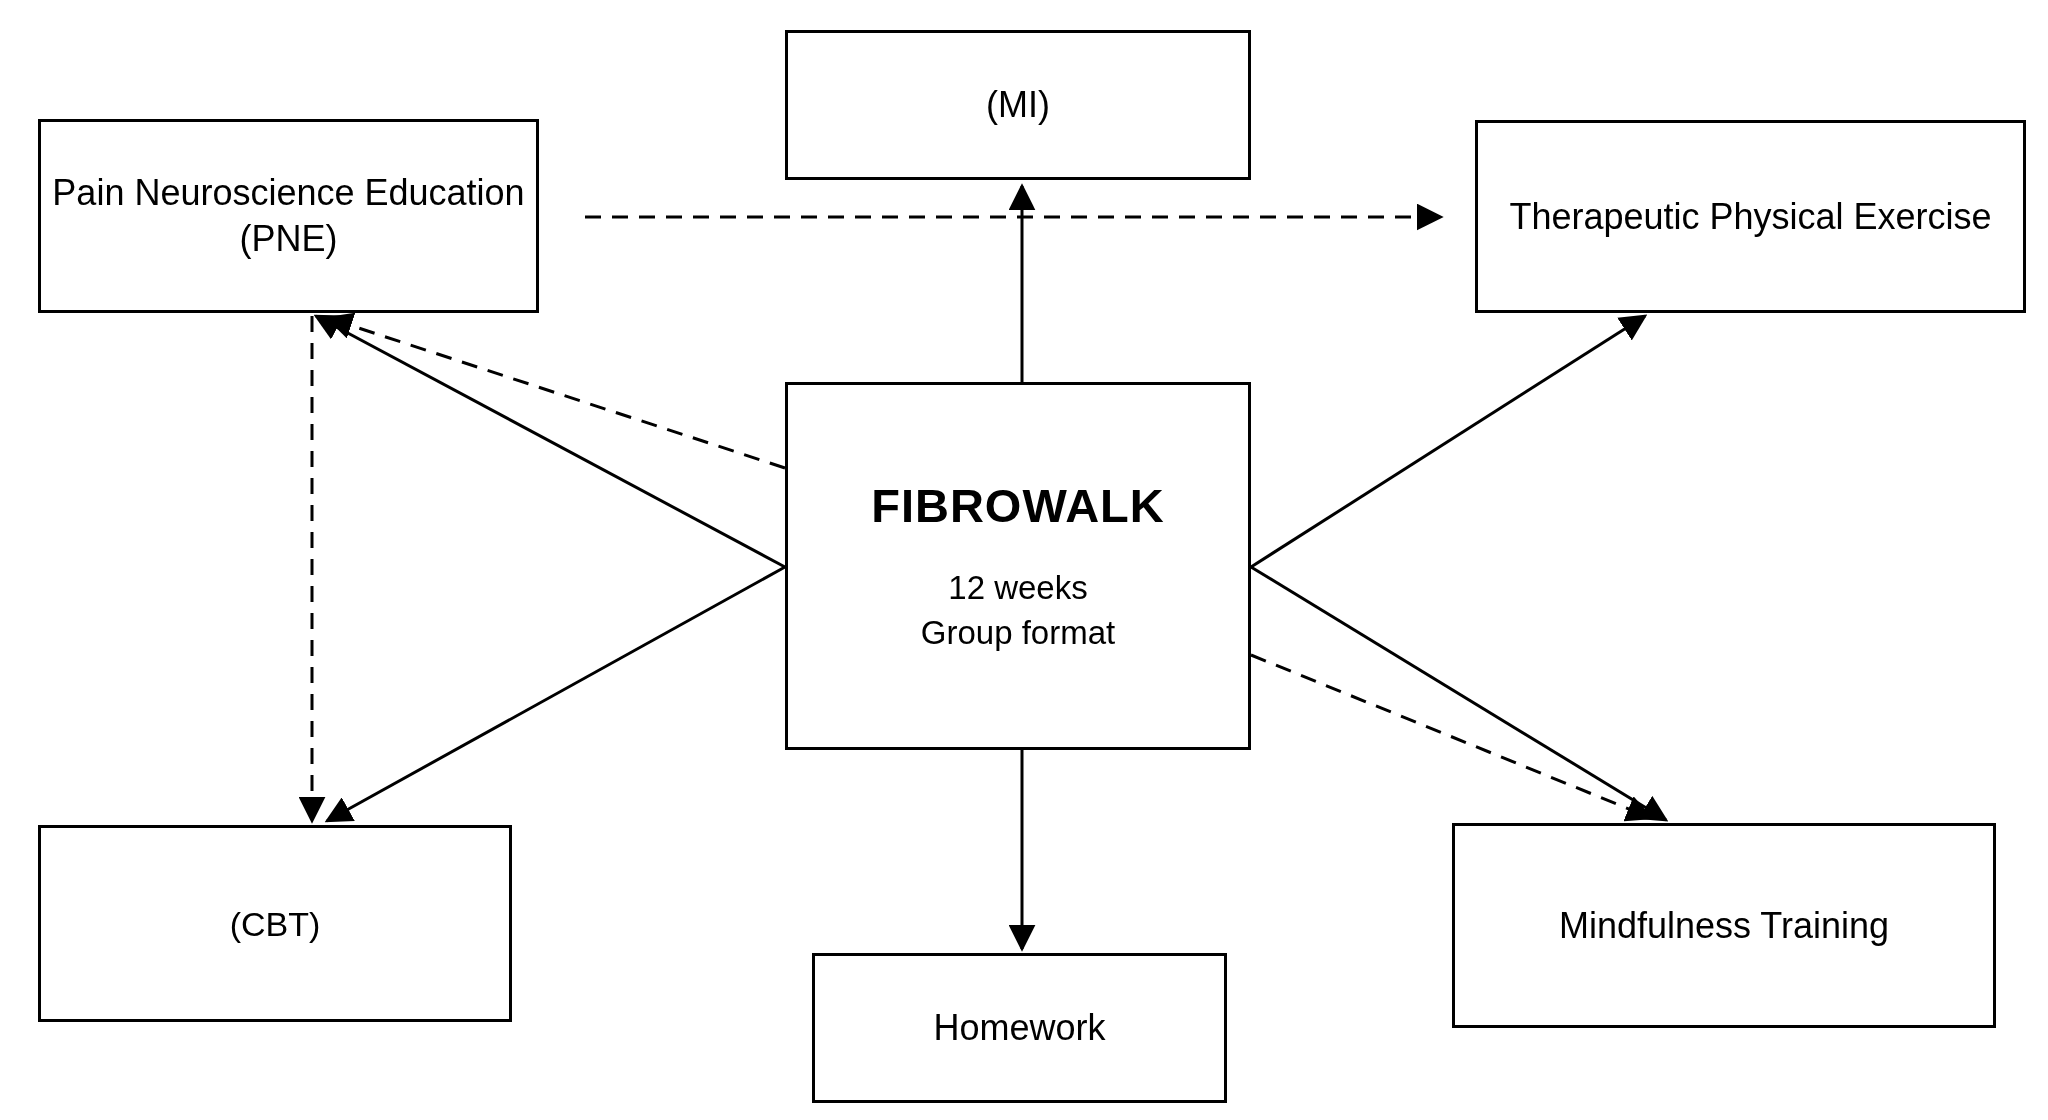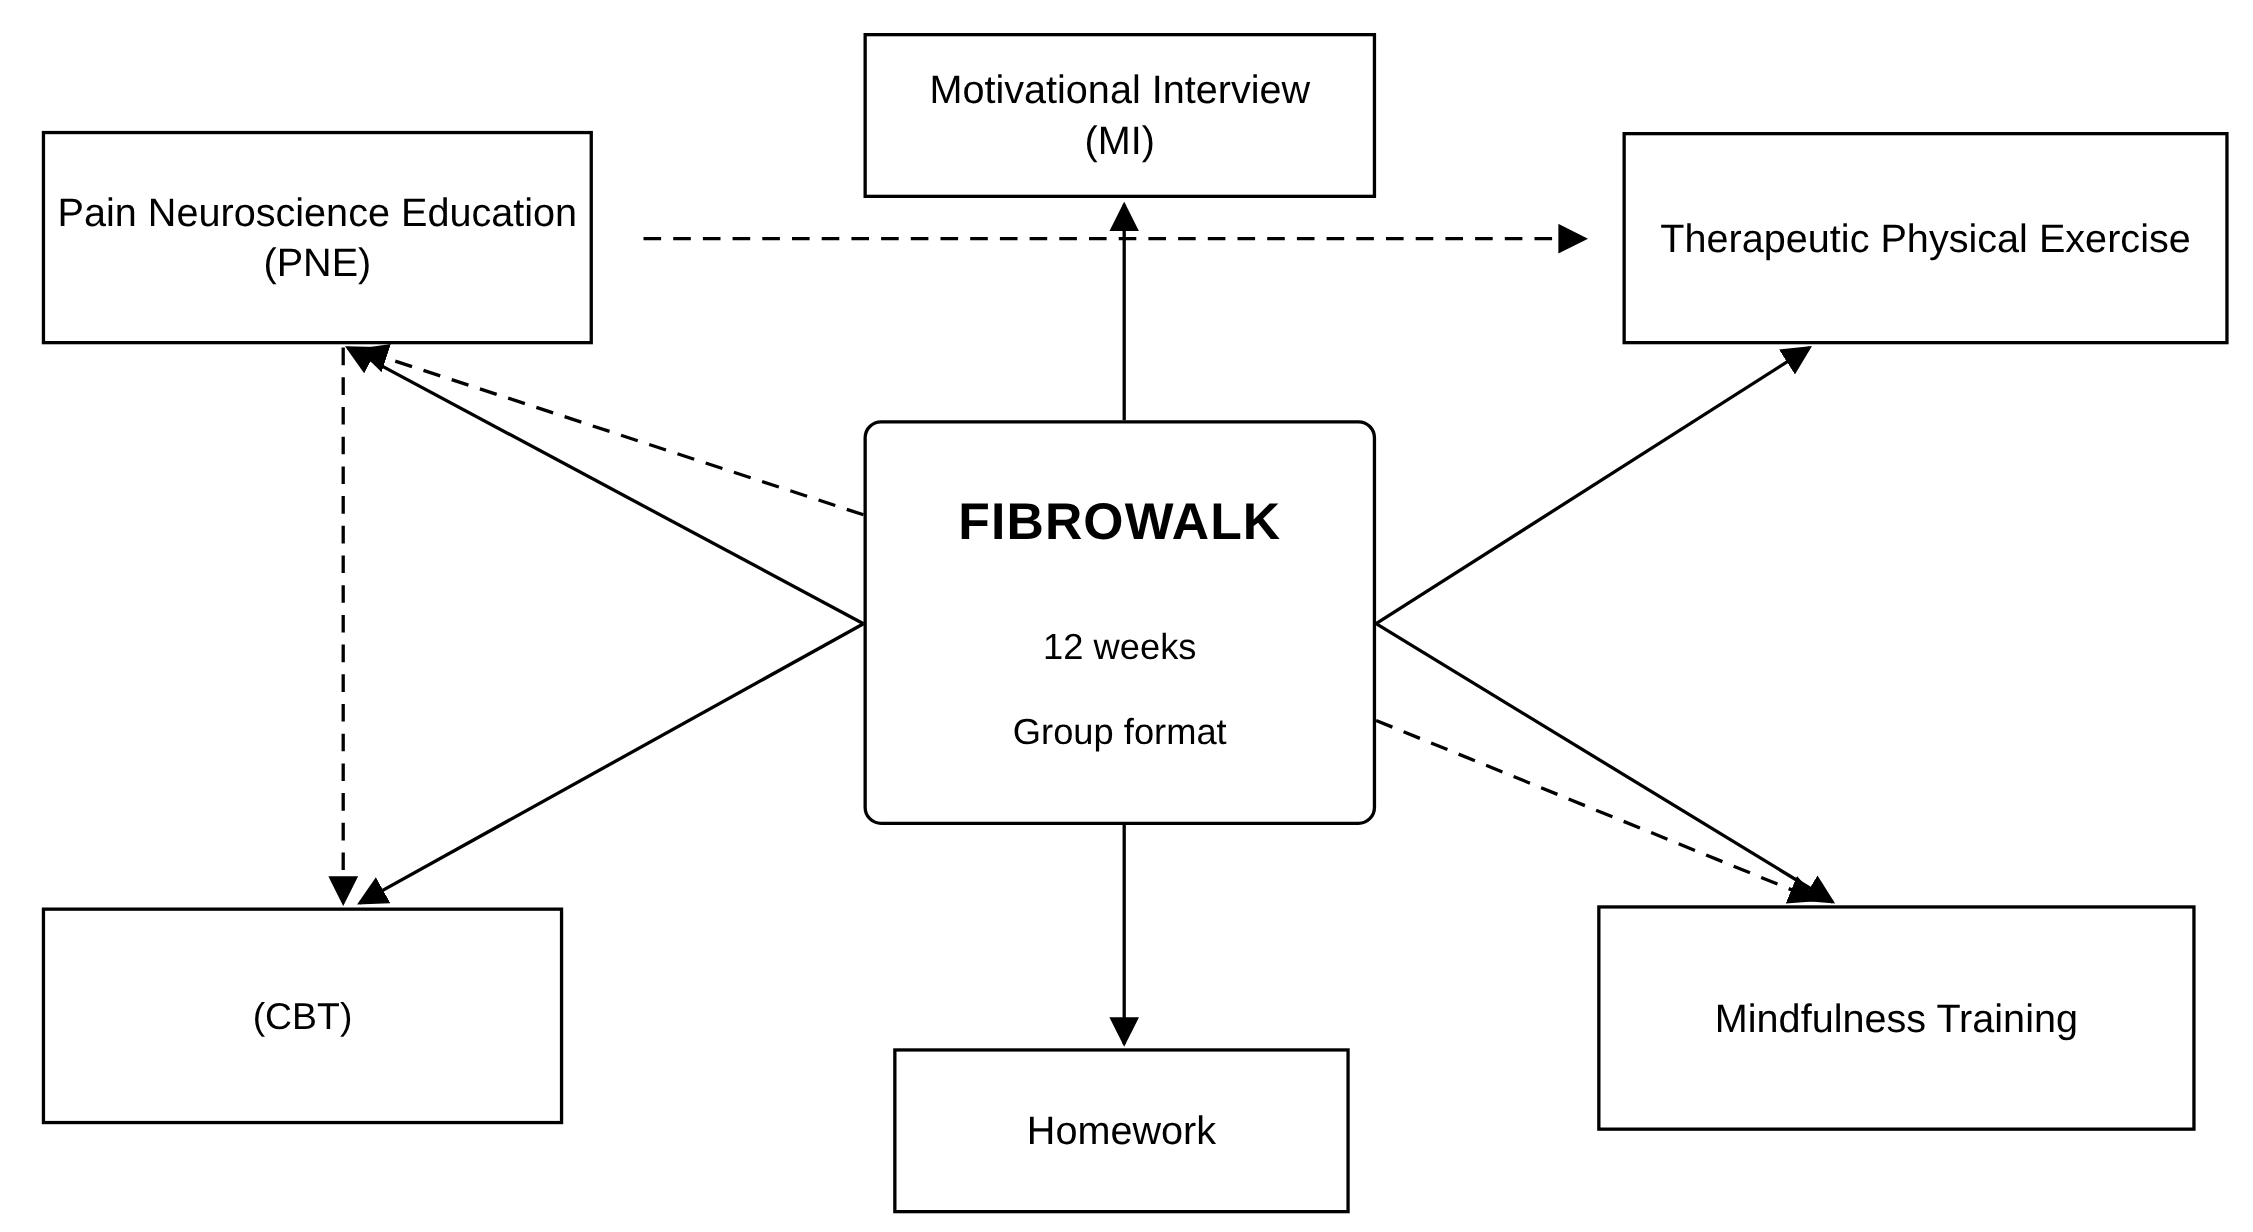--- a/index.html
+++ b/index.html
@@ -39,21 +39,20 @@
     font-size: 47px;
     font-weight: bold;
     letter-spacing: 1px;
     margin-bottom: 32px;
     white-space: nowrap;
   }
   #node-fibrowalk .detail {
     font-size: 33px;
     line-height: 45px;
     white-space: nowrap;
-    margin-top: 32px;
   }
   svg.edges {
     position: absolute;
     left: 0;
     top: 0;
     width: 2048px;
     height: 1120px;
     pointer-events: none;
   }
   svg.edges line {
@@ -69,29 +68,28 @@
 <body>
 
 <div class="canvas">
 
   <div class="node" id="node-pne" style="left:38px; top:119px; width:501px; height:194px;">
     <div class="label">Pain Neuroscience Education</div>
     <div class="label">(PNE)</div>
   </div>
 
   <div class="node" id="node-mi" style="left:785px; top:30px; width:466px; height:150px;">
-    <div class="label">Motivational Interview</div>
     <div class="label">(MI)</div>
   </div>
 
   <div class="node" id="node-tpe" style="left:1475px; top:120px; width:551px; height:193px;text-align:center;">
     <div class="label">Therapeutic Physical Exercise</div>
   </div>
 
-  <div class="node" id="node-fibrowalk" style="left:785px; top:382px; width:466px; height:368px;border-radius:16px;">
+  <div class="node" id="node-fibrowalk" style="left:785px; top:382px; width:466px; height:368px;">
     <div class="title">FIBROWALK</div>
     <div class="detail">12 weeks</div>
     <div class="detail">Group format</div>
   </div>
 
   <div class="node" id="node-cbt" style="left:38px; top:825px; width:474px; height:197px;">
     <div class="label tight">(CBT)</div>
   </div>
 
   <div class="node" id="node-mindfulness" style="left:1452px; top:823px; width:544px; height:205px;">

